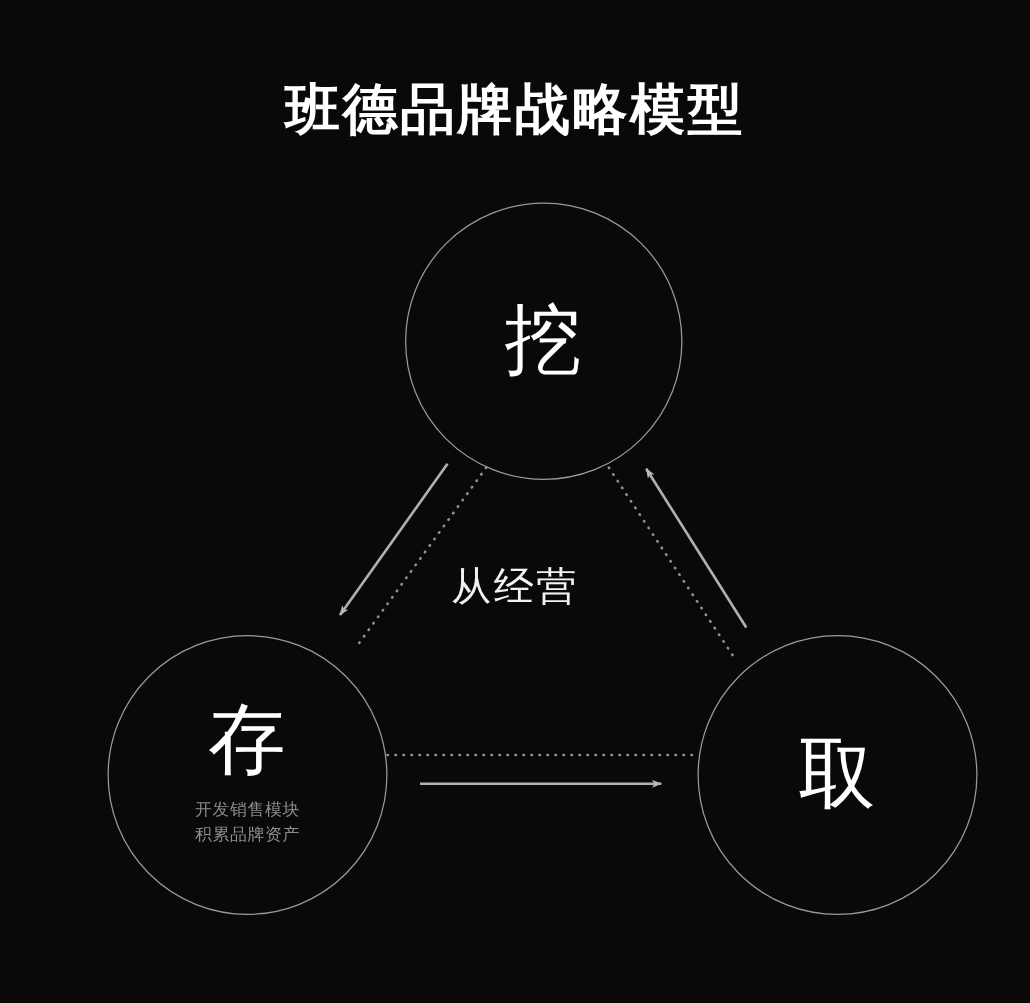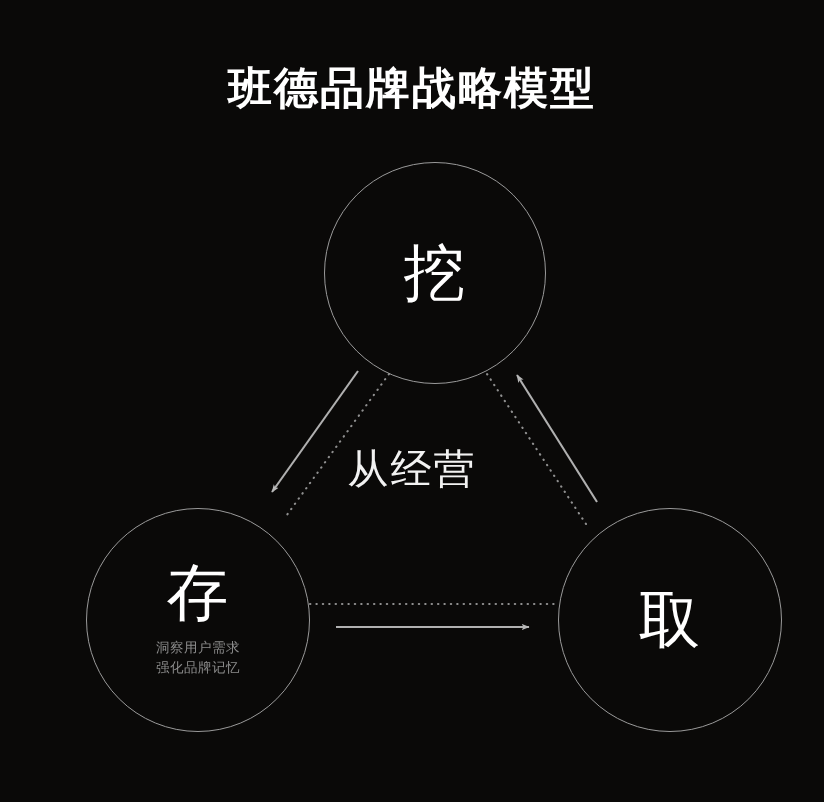--- a/index.html
+++ b/index.html
@@ -79,21 +79,21 @@
   #node-take .node-glyph  { font-size: 62px; }
 
   
   #center-caption {
     position: absolute;
     left: 312px;
     top: 440px;
     width: 200px;
     text-align: center;
     color: #f2f2f2;
-    font-size: 41px;
+    font-size: 32px;
     font-weight: 400;
     line-height: 58px;
     letter-spacing: 2px;
     white-space: nowrap;
   }
   #center-caption div { display: block; }
 </style>
 </head>
 <body>
 
@@ -121,22 +121,22 @@
     <line x1="336" y1="627" x2="529" y2="627" stroke="#b0b0b0" stroke-width="2.1" marker-end="url(#arrowhead)"></line>
   </svg>
 
   <div class="node" id="node-dig">
     <div class="node-glyph">挖</div>
   </div>
 
   <div class="node" id="node-store">
     <div class="node-glyph">存</div>
     <div class="node-sub">
-      <div>洞察用户需求</div>
-      <div>强化品牌记忆</div>
+      <div>开发销售模块</div>
+      <div>积累品牌资产</div>
     </div>
   </div>
 
   <div class="node" id="node-take">
     <div class="node-glyph">取</div>
   </div>
 
   <div id="center-caption">
     <div>从经营</div>
   </div>

